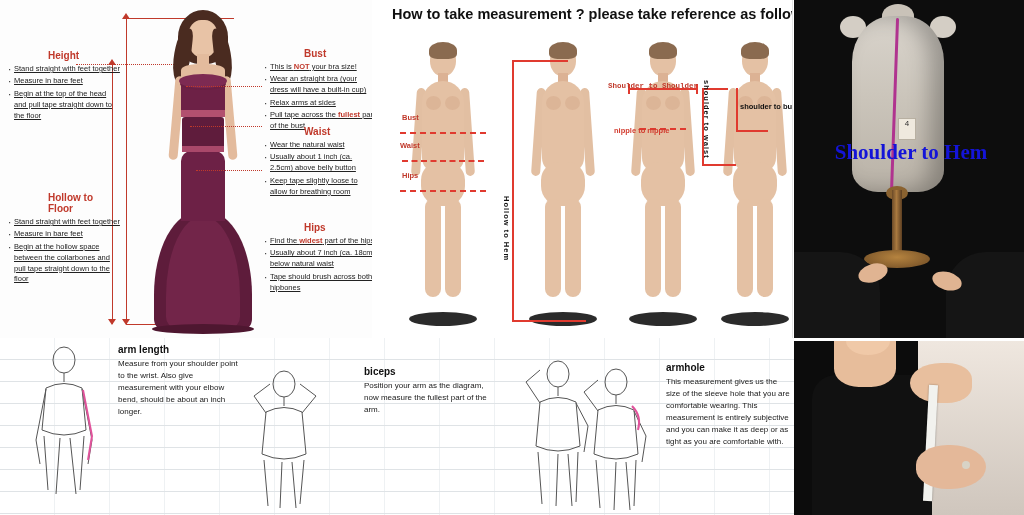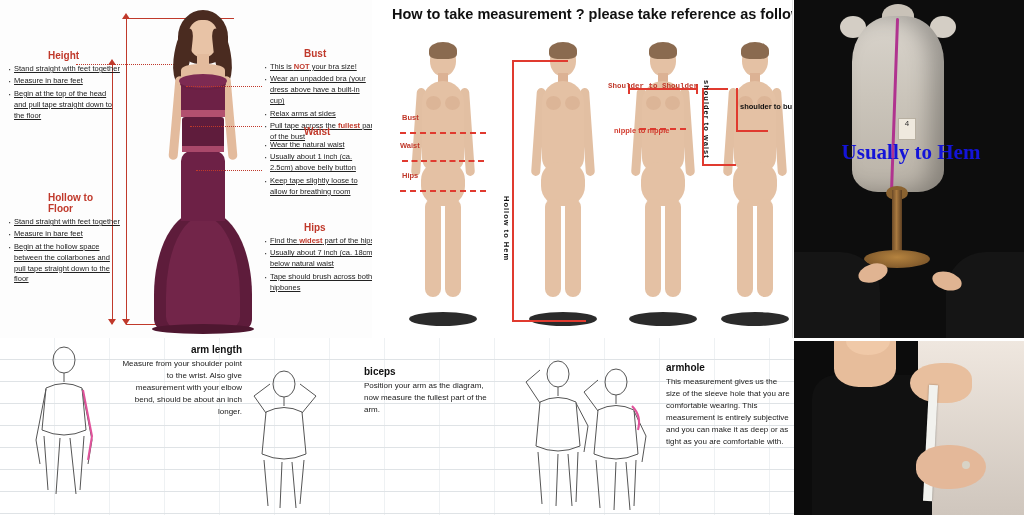--- a/index.html
+++ b/index.html
@@ -333,21 +333,21 @@
         <li>Stand straight with feet together</li>
         <li>Measure in bare feet</li>
         <li>Begin at the hollow space between the collarbones and pull tape straight down to the floor</li>
       </ul>
     </div>
 
     <div class="cb" style="left:264px;top:48px;">
       <h4>Bust</h4>
       <ul>
         <li>This is <span class="hl">NOT</span> your bra size!</li>
-        <li>Wear an unpadded bra (your dress above have a built-in cup)</li>
+        <li>Wear an straight bra (your dress will have a built-in cup)</li>
         <li>Relax arms at sides</li>
         <li>Pull tape across the <span class="hl">fullest</span> part of the bust</li>
       </ul>
     </div>
 
     <div class="cb" style="left:264px;top:126px;">
       <h4>Waist</h4>
       <ul>
         <li>Wear the natural waist</li>
         <li>Usually about 1 inch (ca. 2.5cm) above belly button</li>
@@ -459,39 +459,39 @@
     <div class="form-body"></div>
     <div class="form-tape"></div>
     <div class="form-tag">4</div>
     <div class="form-knob"></div>
     <div class="form-stand"></div>
     <div class="form-foot"></div>
     <div class="armL-photo"></div>
     <div class="armR-photo"></div>
     <div class="handL"></div>
     <div class="handR"></div>
-    <div class="shoulder-hem-label">Usually to Hem</div>
+    <div class="shoulder-hem-label">Shoulder to Hem</div>
   </div>
 
   <div class="bottom">
     <div class="ruled" style="left:0;width:794px;"></div>
 
     <svg class="bfig" style="left:20px;top:6px;" width="86" height="160" viewBox="0 0 86 160">
       <g class="sk">
         <ellipse cx="44" cy="16" rx="11" ry="13"></ellipse>
         <path d="M44 29 L44 38"></path>
         <path d="M26 44 Q44 35 62 44 L66 86 Q44 96 22 86 Z"></path>
         <path d="M26 45 L16 96 L20 120"></path>
         <path d="M62 45 L72 96 L68 120"></path>
         <path d="M24 92 L28 146 M40 94 L36 150 M50 94 L56 150 M64 92 L60 146"></path>
       </g>
       <path class="sk-pink" d="M63 46 L72 92 L68 116"></path>
     </svg>
 
-    <div class="bnote" style="left:118px;top:6px;text-align:right;">
+    <div class="bnote" style="left:118px;top:6px;">
       <h5>arm length</h5>
       <p>Measure from your shoulder point to the wrist. Also give measurement with your elbow bend, should be about an inch longer.</p>
     </div>
 
     <svg class="bfig" style="left:236px;top:28px;" width="96" height="146" viewBox="0 0 96 146">
       <g class="sk">
         <ellipse cx="48" cy="18" rx="11" ry="13"></ellipse>
         <path d="M48 31 L48 40"></path>
         <path d="M30 46 Q48 37 66 46 L70 88 Q48 98 26 88 Z"></path>
         <path d="M30 47 L18 30 L34 18"></path>

